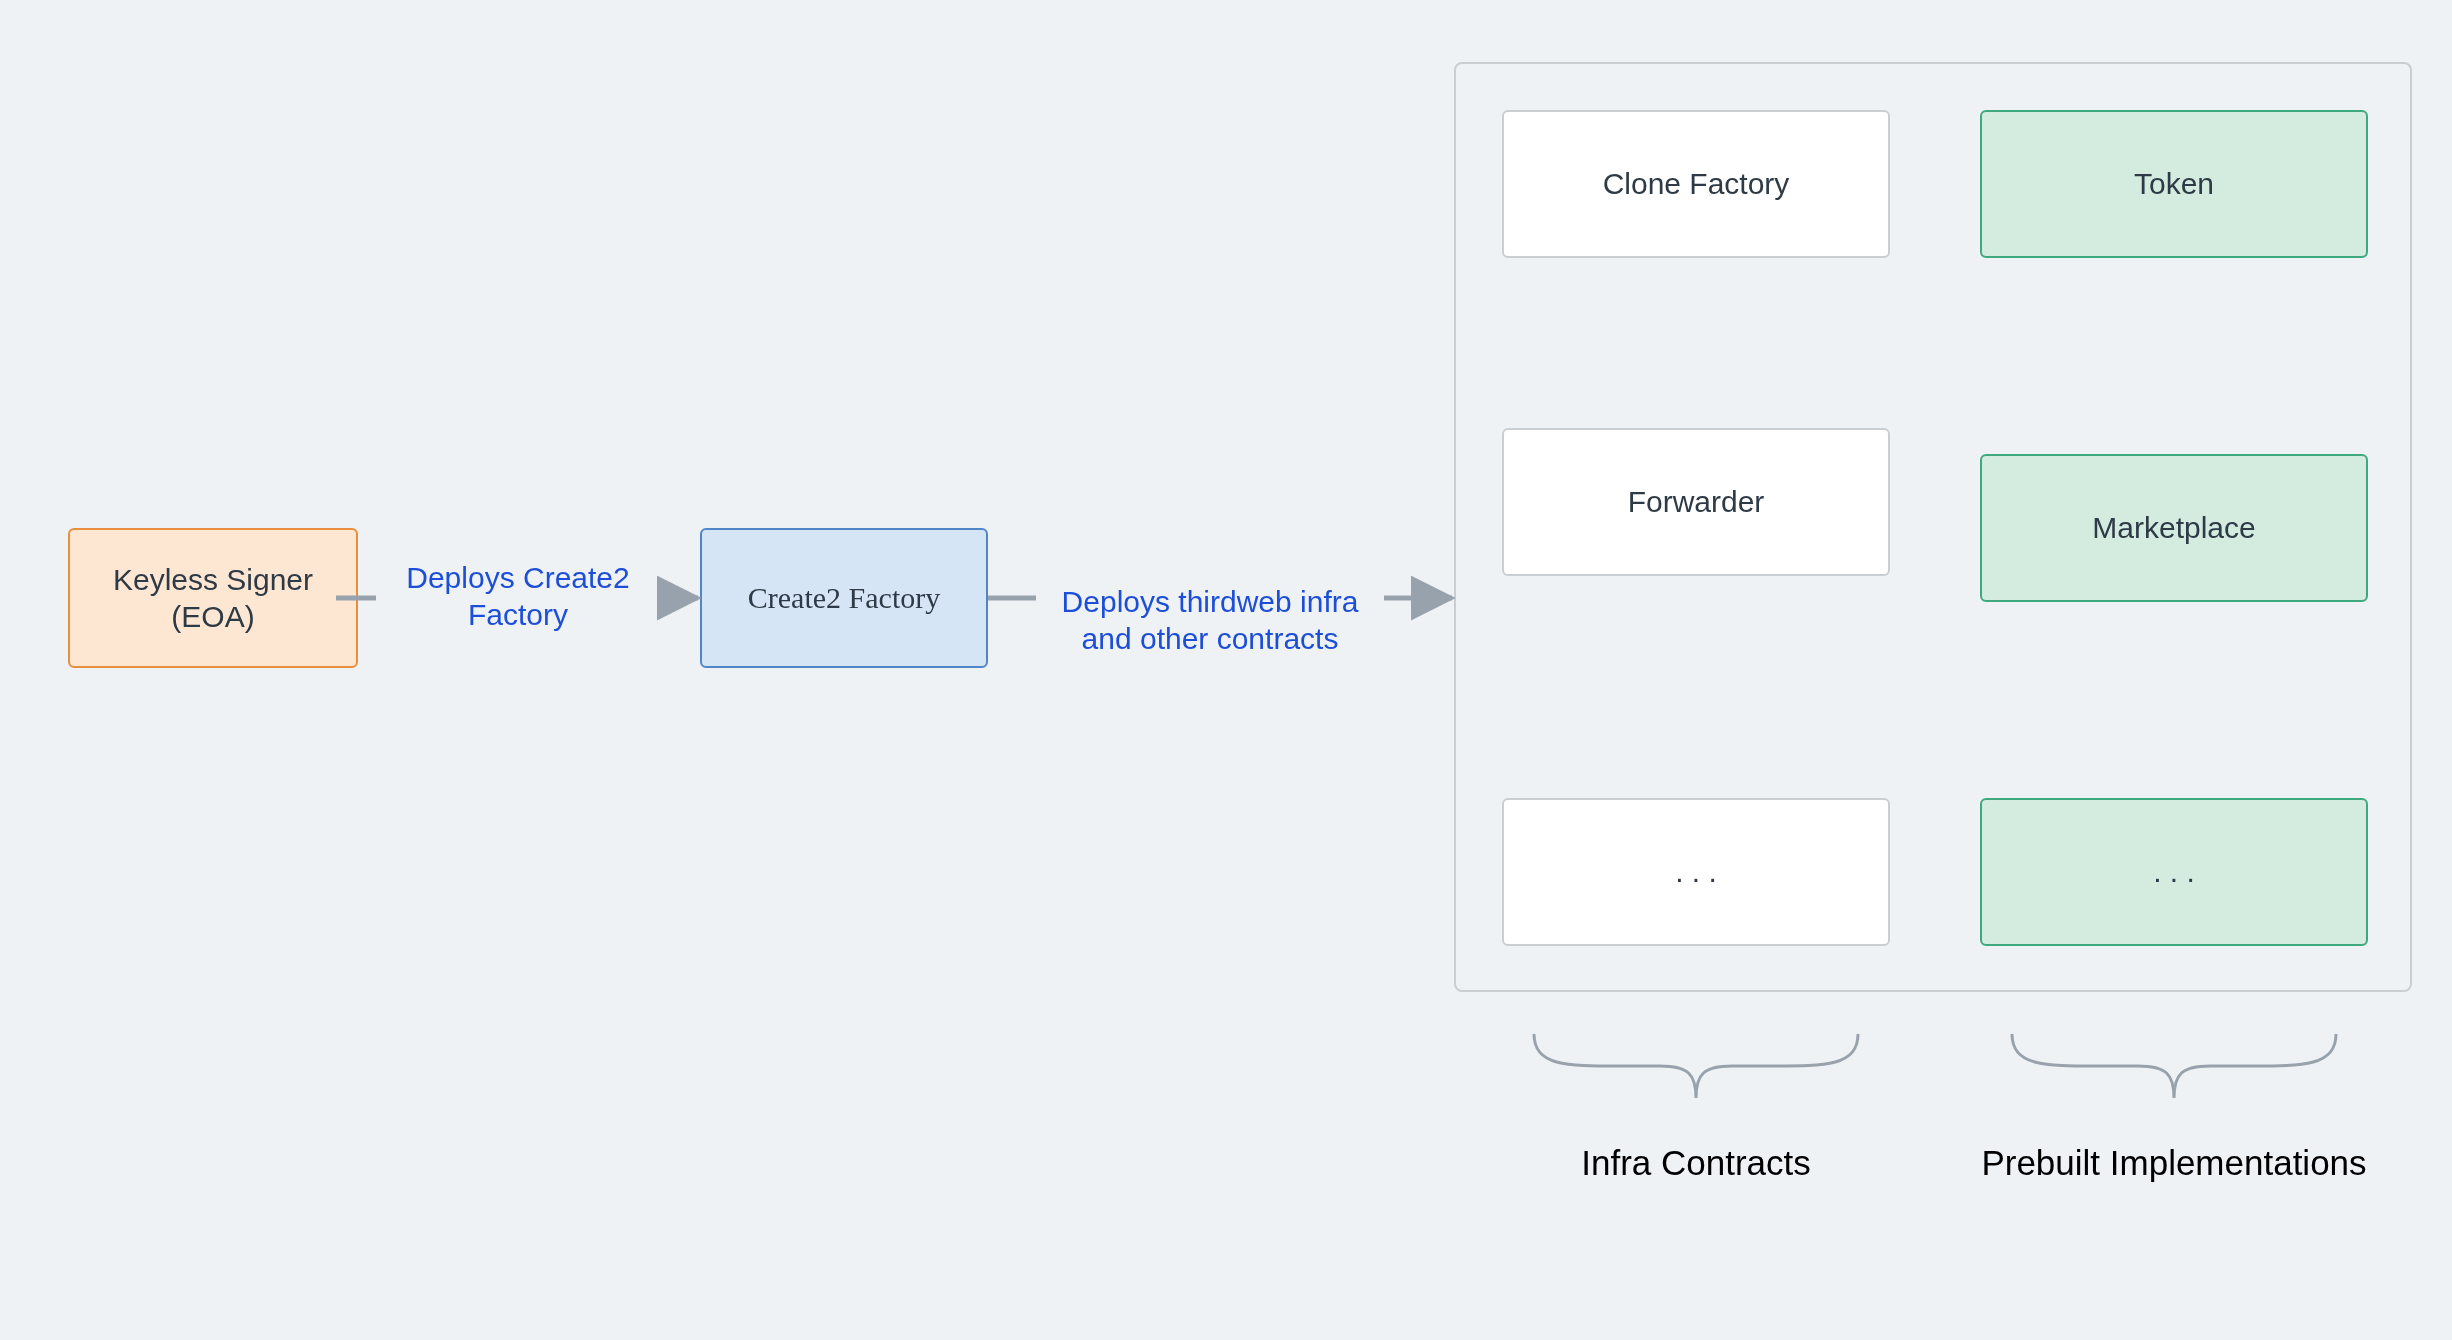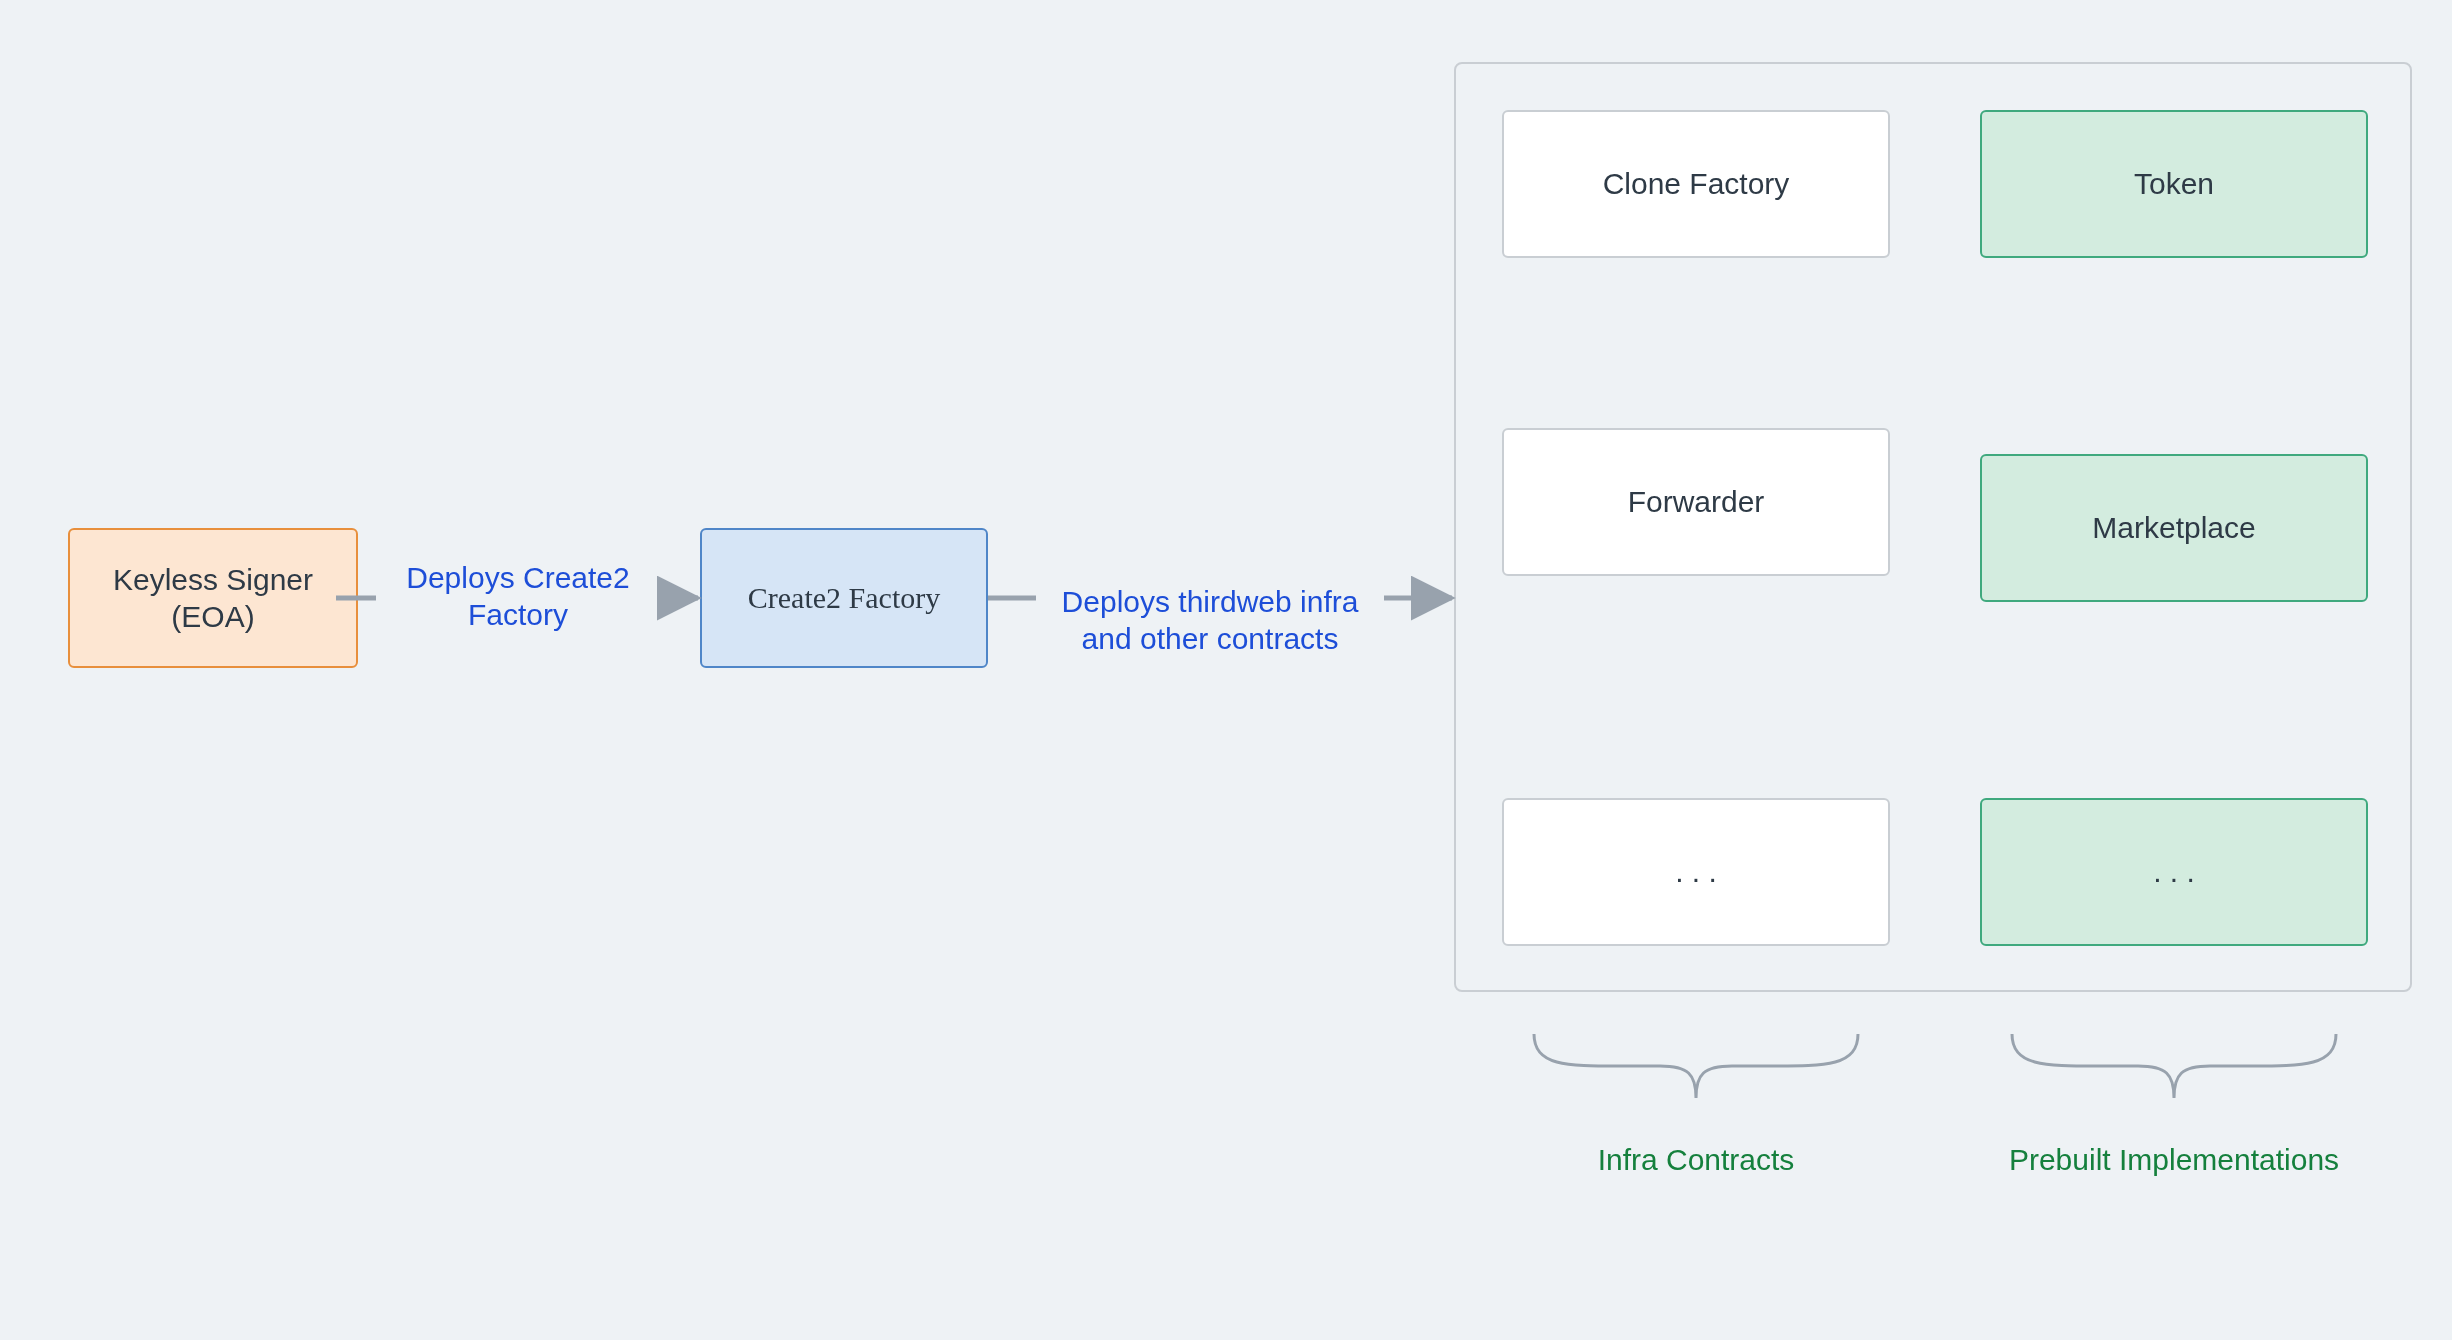--- a/index.html
+++ b/index.html
@@ -47,23 +47,23 @@
   .group-box {
     position: absolute;
     border: 2px solid #c9ced3;
     border-radius: 8px;
     background: transparent;
   }
 
   .column-label {
     position: absolute;
     text-align: left;
-    font-size: 30px;
+    font-size: 35px;
     line-height: 1.3;
-    color: #15803d;
+    color: #000000;
     display: flex;
     align-items: flex-start;
     justify-content: center;
   }
 
   svg.connectors {
     position: absolute;
     left: 0; top: 0;
     width: 2452px;
     height: 1340px;

